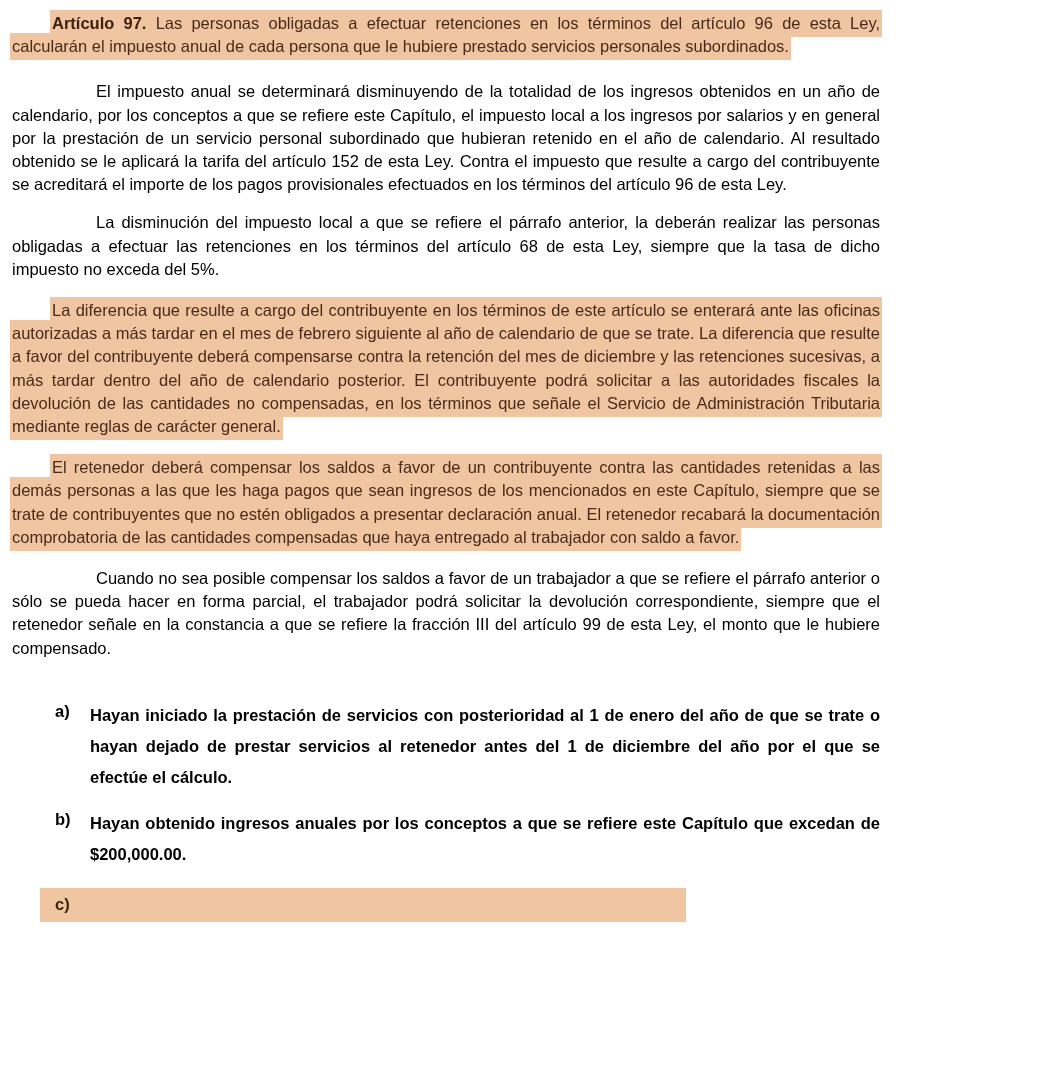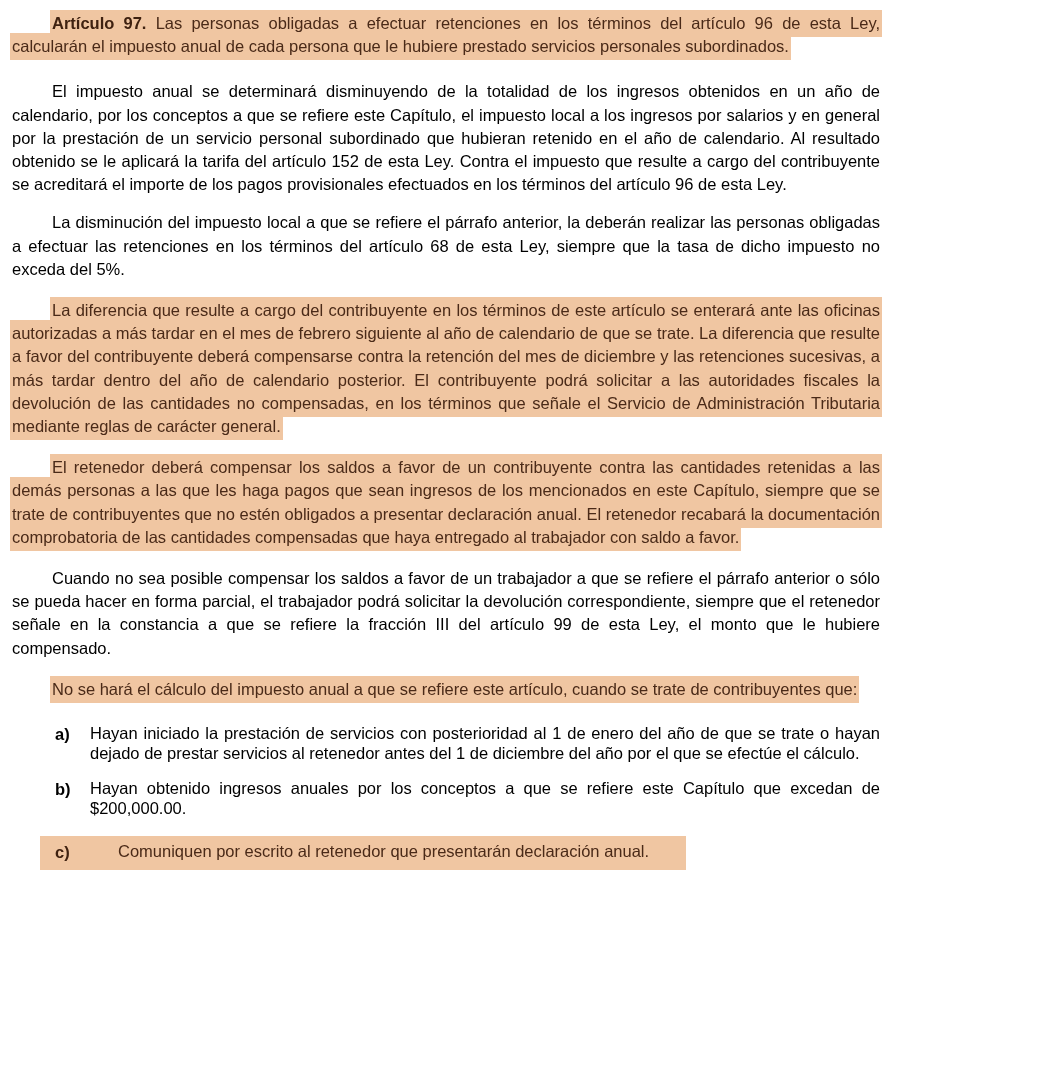--- a/index.html
+++ b/index.html
@@ -32,21 +32,21 @@
     padding: 0 12px 0 12px;
     text-align: justify;
     text-justify: inter-word;
     text-indent: 40px;
     box-sizing: border-box;
     hyphens: none;
     -webkit-hyphens: none;
   }
 
   
-  .para > .inner { display: inline; }
+  .para > .inner { display: inline; margin-left: 44px; }
 
   
   .hl .txt {
     background-color: #f0c6a2;
     box-shadow: 0 0 0 2px #f0c6a2;
     color: #4a2a18;
     -webkit-box-decoration-break: clone;
     box-decoration-break: clone;
     padding: 2px 0 3px 0;
   }
@@ -70,23 +70,24 @@
     width: 78px;
     padding-left: 43px;
     font-weight: bold;
     box-sizing: border-box;
     line-height: 23.2px;
   }
   .li-body {
     flex: 1 1 auto;
     text-align: justify;
     text-justify: inter-word;
-    line-height: 20px;
+    line-height: 31px;
     padding-right: 0px;
     box-sizing: border-box;
+    font-weight: bold;
   }
   .li-row.hl-row {
     background-color: #f0c6a2;
     color: #4a2a18;
     margin-left: 28px;
     margin-right: 194px;
     padding: 5px 0 6px 0;
   }
   .li-row.hl-row .li-marker { padding-left: 15px; color: #3f2110; }
   .li-row.hl-row .li-body { text-align: left; }
@@ -115,21 +116,20 @@
   <div class="spacer-l"></div>
 
   <p class="para hl"><span class="txt">El retenedor deberá compensar los saldos a favor de un contribuyente contra las cantidades retenidas a las demás personas a las que les haga pagos que sean ingresos de los mencionados en este Capítulo, siempre que se trate de contribuyentes que no estén obligados a presentar declaración anual. El retenedor recabará la documentación comprobatoria de las cantidades compensadas que haya entregado al trabajador con saldo a favor.</span></p>
 
   <div class="spacer-l"></div>
 
   <p class="para"><span class="inner">Cuando no sea posible compensar los saldos a favor de un trabajador a que se refiere el párrafo anterior o sólo se pueda hacer en forma parcial, el trabajador podrá solicitar la devolución correspondiente, siempre que el retenedor señale en la constancia a que se refiere la fracción III del artículo 99 de esta Ley, el monto que le hubiere compensado.</span></p>
 
   <div class="spacer-l"></div>
 
-  <p class="para hl"><span class="txt">No se hará el cálculo del impuesto anual a que se refiere este artículo, cuando se trate de contribuyentes que:</span></p>
 
   <div class="spacer-xl"></div>
 
   <div class="lvl-list">
 
     <div class="li-row">
       <div class="li-marker">a)</div>
       <div class="li-body">Hayan iniciado la prestación de servicios con posterioridad al 1 de enero del año de que se trate o hayan dejado de prestar servicios al retenedor antes del 1 de diciembre del año por el que se efectúe el cálculo.</div>
     </div>
 
@@ -137,18 +137,17 @@
 
     <div class="li-row">
       <div class="li-marker">b)</div>
       <div class="li-body">Hayan obtenido ingresos anuales por los conceptos a que se refiere este Capítulo que excedan de $200,000.00.</div>
     </div>
 
     <div class="spacer-l"></div>
 
     <div class="li-row hl-row">
       <div class="li-marker">c)</div>
-      <div class="li-body">Comuniquen por escrito al retenedor que presentarán declaración anual.</div>
     </div>
 
   </div>
 
 </div>
 
 </body></html>

